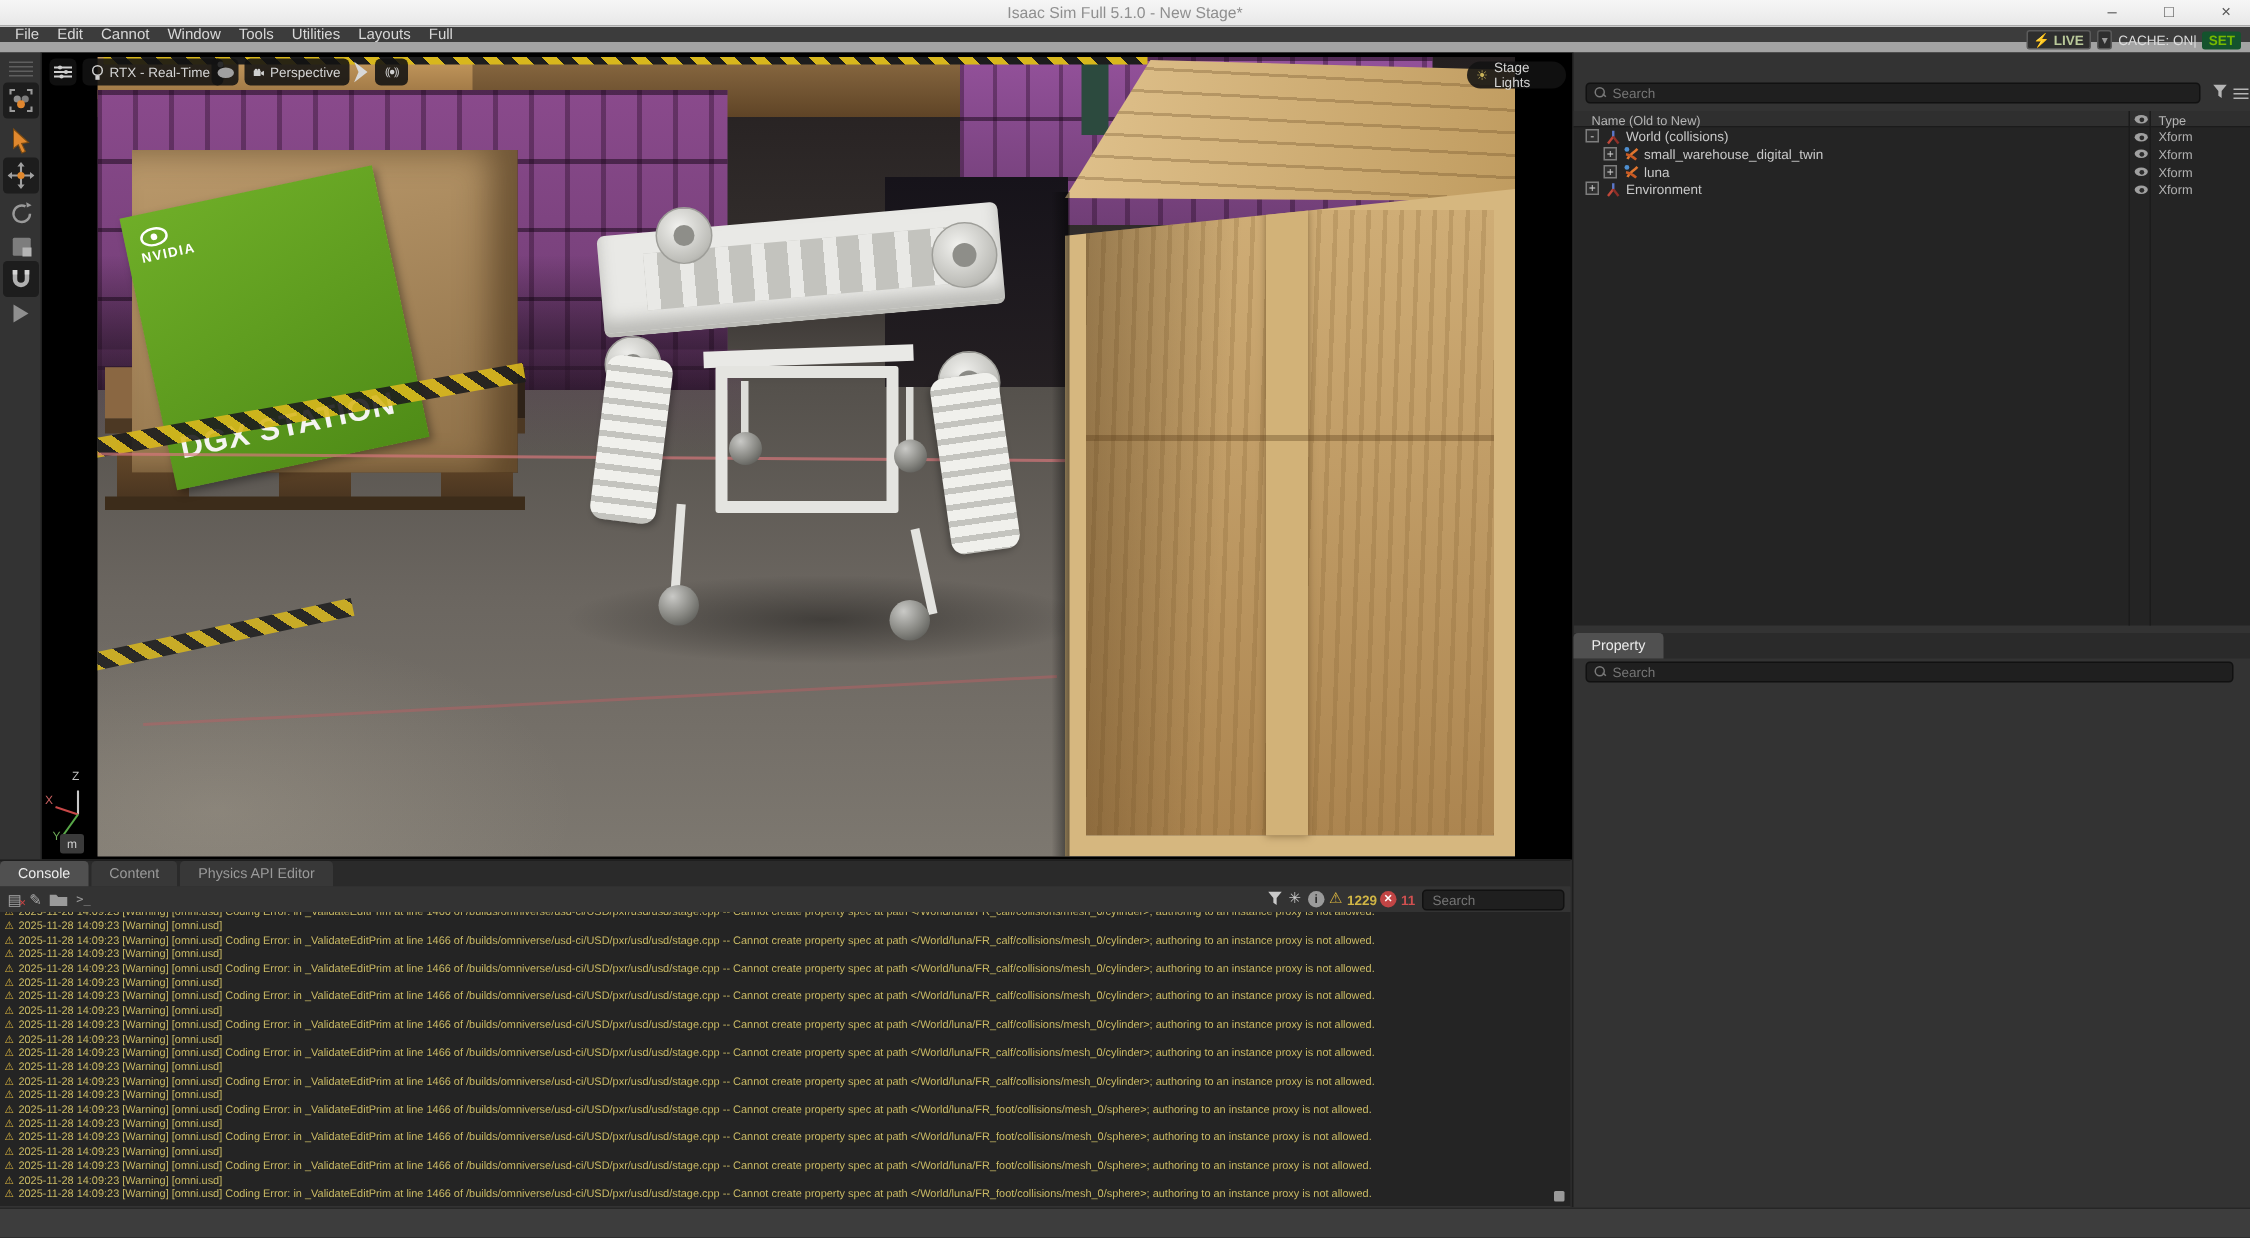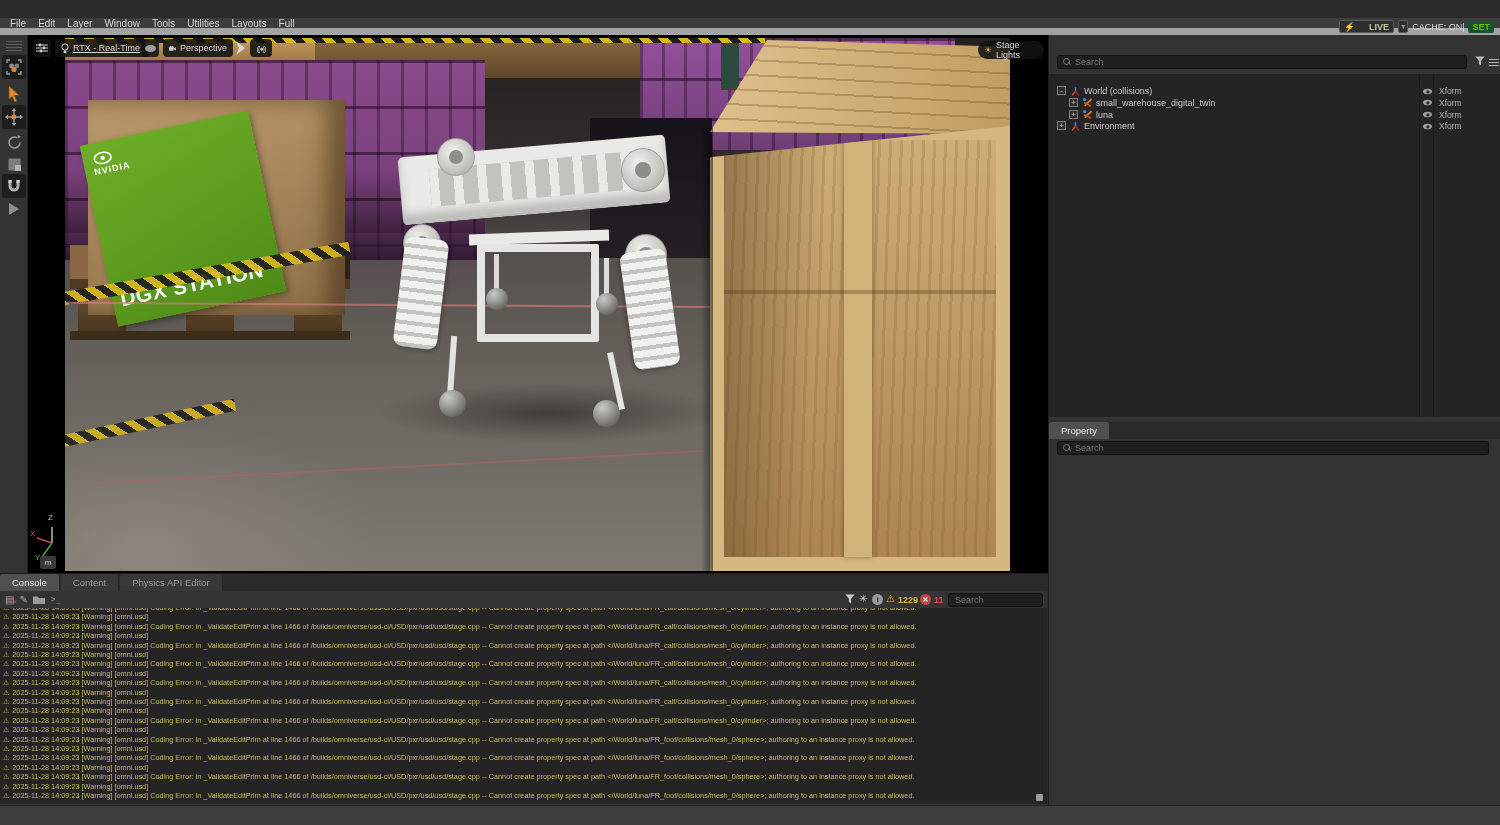--- a/index.html
+++ b/index.html
@@ -80,36 +80,42 @@
   .cicon { color:#a8a8a8; font-size:10px; margin-right:5px; }
 
   #statusbar { left:0; top:805px; width:1500px; height:20px; background:#3d3d3d; border-top:1px solid #262626; }
   svg { display:block; }
 </style>
 </head>
 <body>
 
 <div id="app">
 
+  <div id="titlebar" class="abs">
+    <div id="title-text">Isaac Sim Full 5.1.0 - New Stage*</div>
+    <span class="abs win-ctl" style="right:84px">–</span>
+    <span class="abs win-ctl" style="right:46px">□</span>
+    <span class="abs win-ctl" style="right:8px">×</span>
+  </div>
 
   <div id="menubar" class="abs">
     <div id="menu-items" style="display:flex; padding-left:4px;">
         <div class="menu-item">File</div>
         <div class="menu-item">Edit</div>
-        <div class="menu-item">Layer</div>
+        <div class="menu-item">Cannot</div>
         <div class="menu-item">Window</div>
         <div class="menu-item">Tools</div>
         <div class="menu-item">Utilities</div>
         <div class="menu-item">Layouts</div>
         <div class="menu-item">Full</div>
       </div>
     <div id="live-cluster">
       <span class="pill">
         <span style="color:#a9c93c;font-size:9px;margin-right:2px;">⚡</span>
-        <span style="color:#b9c89a;font-weight:bold;margin-left:12px;">LIVE</span>
+        <span style="color:#b9c89a;font-weight:bold;">LIVE</span>
       </span>
       <span class="pill" style="padding:0 2px;">
         <span style="color:#999;font-size:8px;">▾</span>
       </span>
       <span style="color:#dcdcdc;font-size:9px;">CACHE: ON|</span>
       <span style="background:#14532d;border-radius:2px;padding:1px 4px;color:#76b900;font-size:9px;font-weight:bold;">SET</span>
     </div>
   </div>
 
   <div id="lefttoolbar" class="abs">
@@ -266,21 +272,21 @@
     </div>
 
     <div class="vp-sq" style="left:5px;top:4px;">
       <svg width="12" height="10" viewBox="0 0 12 10">
           <path d="M0 2h12 M0 5h12 M0 8h12" stroke="#cfcfcf" stroke-width="1.2"></path>
         <circle cx="4" cy="2" r="1.4" fill="#cfcfcf"></circle>
           <circle cx="8" cy="5" r="1.4" fill="#cfcfcf"></circle>
           <circle cx="5" cy="8" r="1.4" fill="#cfcfcf"></circle>
         </svg>
     </div>
-    <div class="vp-pill" style="left:27px;top:4px;width:94px;text-decoration:underline;">
+    <div class="vp-pill" style="left:27px;top:4px;width:94px;">
       <svg width="8" height="11" viewBox="0 0 8 11">
         <circle cx="4" cy="4" r="3.2" fill="none" stroke="#cfcfcf" stroke-width="1"></circle>
         <rect x="2.6" y="7.6" width="2.8" height="2.6" fill="#cfcfcf"></rect>
         </svg>
       <span>RTX - Real-Time</span>
     </div>
     <div class="vp-sq" style="left:113px;top:4px;">
       <span class="eye" style="position:static;"></span>
     </div>
     <div class="vp-pill" style="left:135px;top:4px;width:70px;">
@@ -330,20 +336,25 @@
           <path d="M0.5 0.5h9l-3.4 4.2v4.6l-2.2-1.4V4.7z" fill="#b5b5b5"></path>
         </svg>
     </div>
     <div class="abs" style="left:440px;top:22px;width:10px;">
       <div style="height:1.4px;background:#b5b5b5;margin:1.6px 0;"></div>
         <div style="height:1.4px;background:#b5b5b5;margin:1.6px 0;"></div>
       <div style="height:1.4px;background:#b5b5b5;margin:1.6px 0;"></div>
     </div>
 
     <div class="abs" style="left:0;top:39px;width:452px;height:343px;background:#242424;">
+      <div class="abs" style="left:0;top:0;width:452px;height:11px;background:#2f2f2f;border-bottom:1px solid #1b1b1b;">
+        <span class="abs" style="left:12px;top:1px;font-size:8.5px;color:#b5b5b5;">Name (Old to New)</span>
+        <span class="eye" style="left:373px;top:2px;transform:scale(.8);"></span>
+        <span class="abs" style="left:390px;top:1px;font-size:8.5px;color:#b5b5b5;">Type</span>
+      </div>
       <div id="stage-tree" class="abs" style="left:0;top:11px;width:452px;">
           <div class="treerow" style="top: 0px;">
             <div class="toggle" style="left: 8px;">-</div>
             <div style="position: absolute; left: 21px; top: 0.5px;">
               <svg width="11" height="11" viewBox="0 0 11 11">
                 <path d="M5.5 1.2V5.2" stroke="#5a77c9" stroke-width="1.6"></path>
                 <path d="M5.5 5.2L2 9.6" stroke="#c2483a" stroke-width="1.6"></path>
                 <path d="M5.5 5.2L9 9.6" stroke="#8e2f28" stroke-width="1.6"></path>
               </svg>
             </div>

